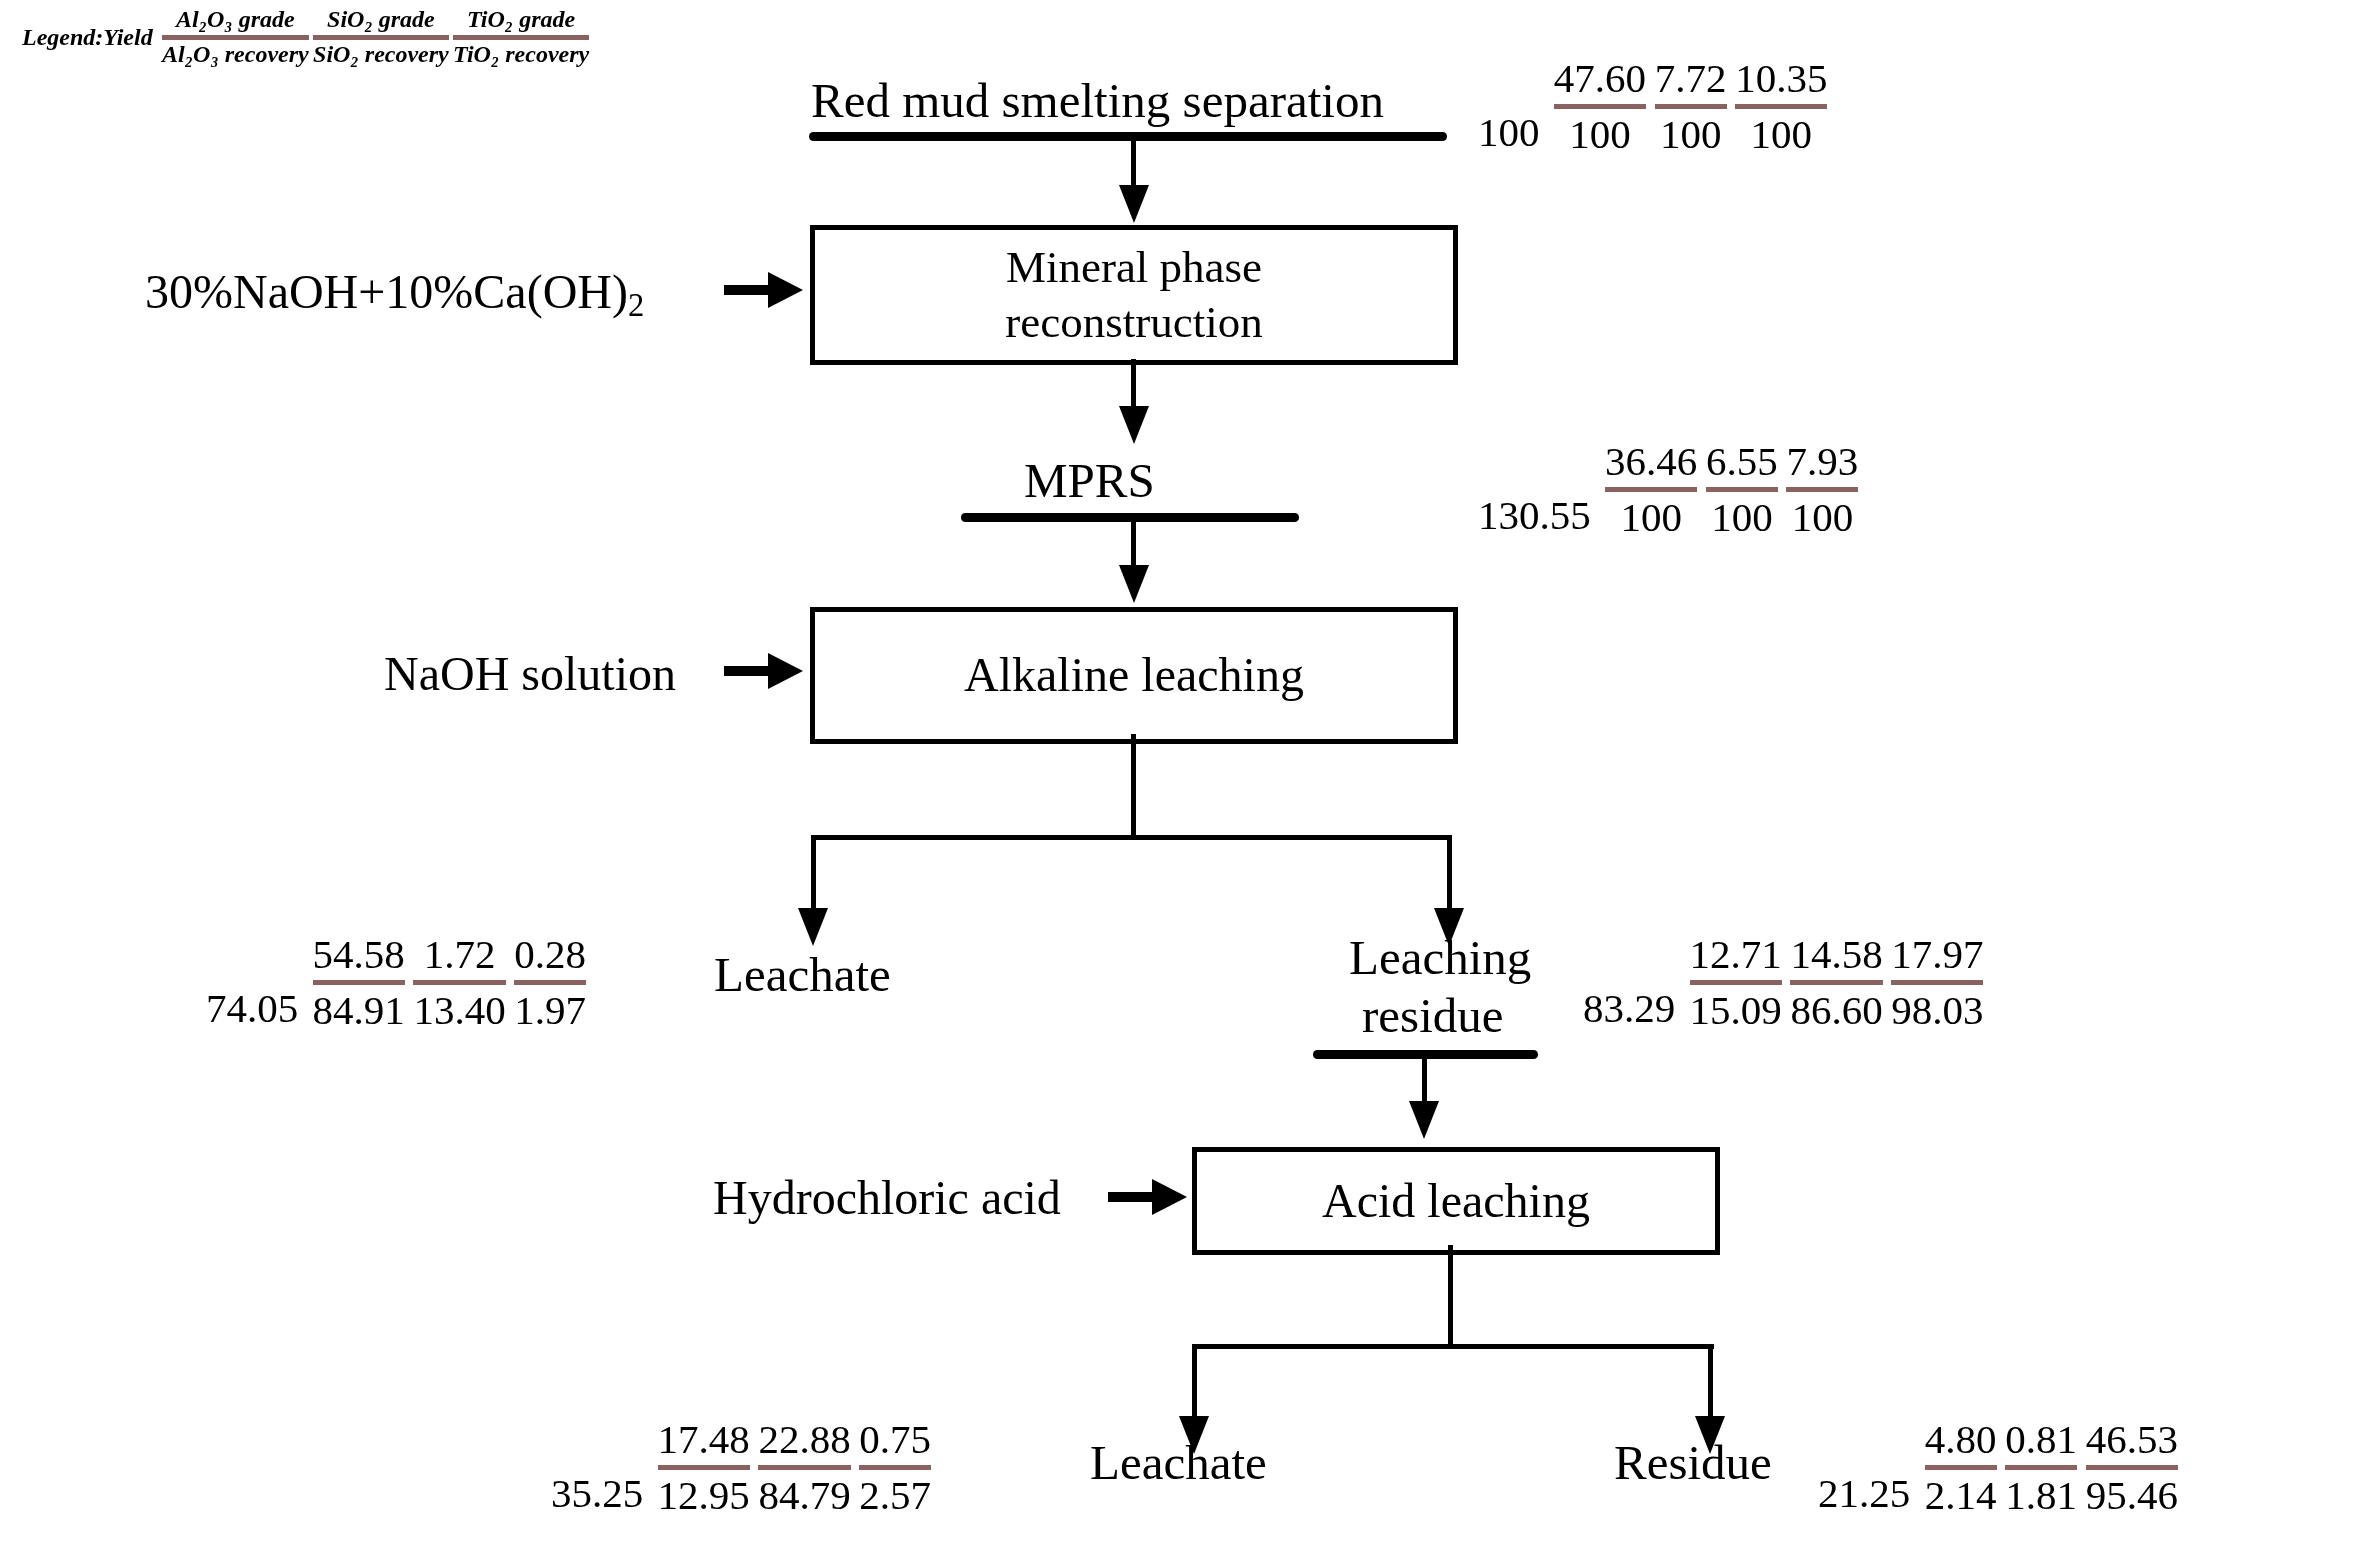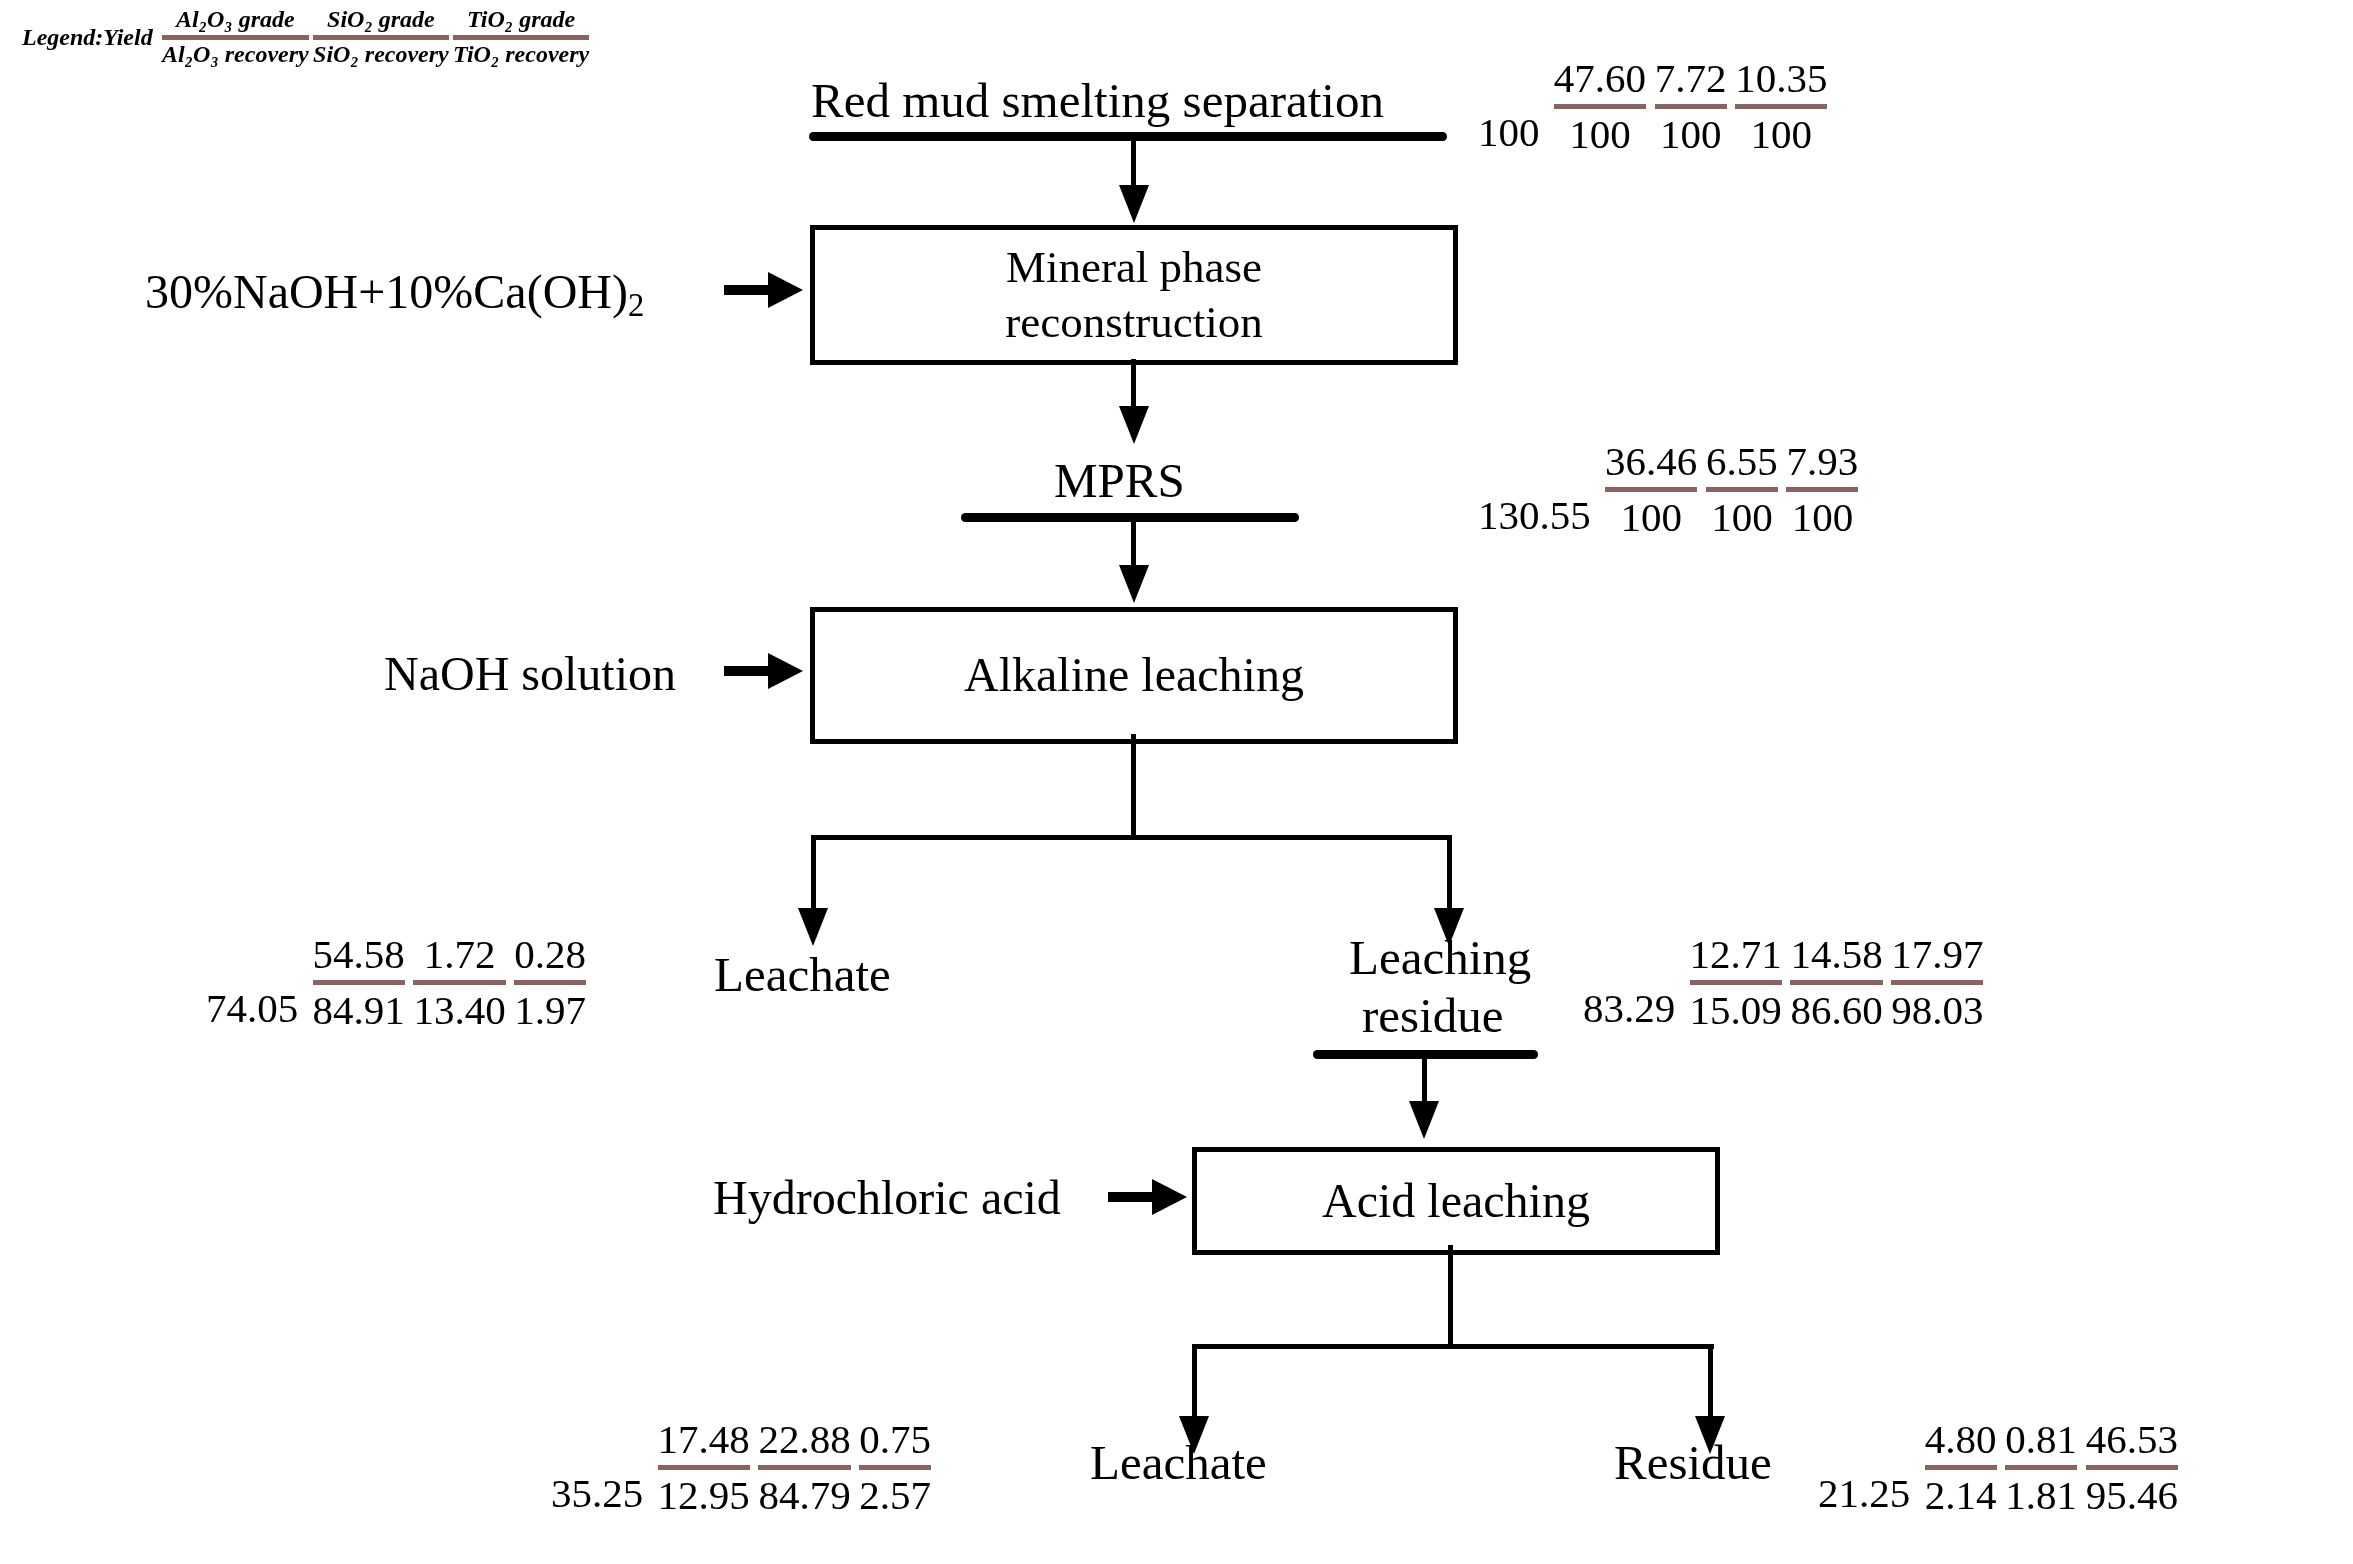--- a/index.html
+++ b/index.html
@@ -103,21 +103,21 @@
 
   <div class="txt" style="left:145px;top:268px;font-size:48px;">
     <span>30%NaOH+10%Ca(OH)</span><sub>2</sub>
   </div>
   <div class="hline-thin" style="left:724px;top:285px;width:45px;"></div>
   <div class="arrow-right" style="left:768px;top:272px;"></div>
 
   <div class="vline" style="left:1131px;top:359px;height:49px;"></div>
   <div class="arrow-down" style="left:1119px;top:406px;"></div>
 
-  <div class="txt" style="left:1054px;top:456px;font-size:49px;">MPRS</div>
+  <div class="txt" style="left:1024px;top:456px;font-size:49px;">MPRS</div>
   <div class="underline" style="left:961px;top:513px;width:338px;"></div>
 
   <div class="fracgroup" style="left:1478px;top:440px;">
     <span class="yield">130.55</span>
     <span class="frac">
       <span class="num">36.46</span>
       <span class="bar"></span>
       <span class="den">100</span>
     </span>
     <span class="frac">

